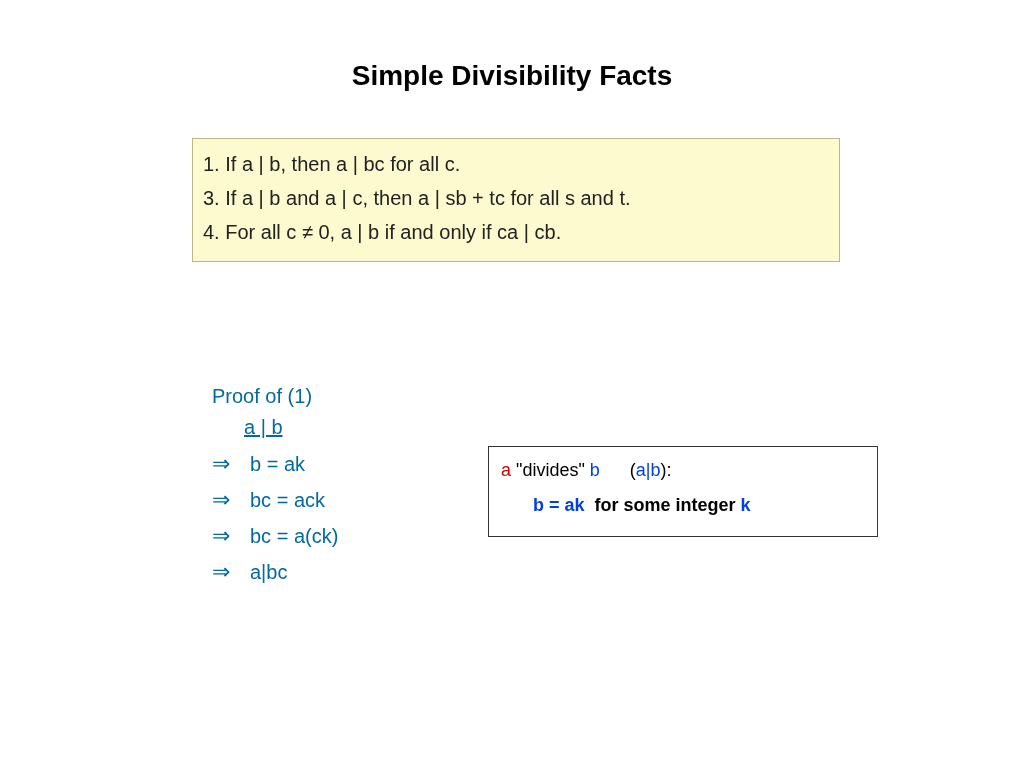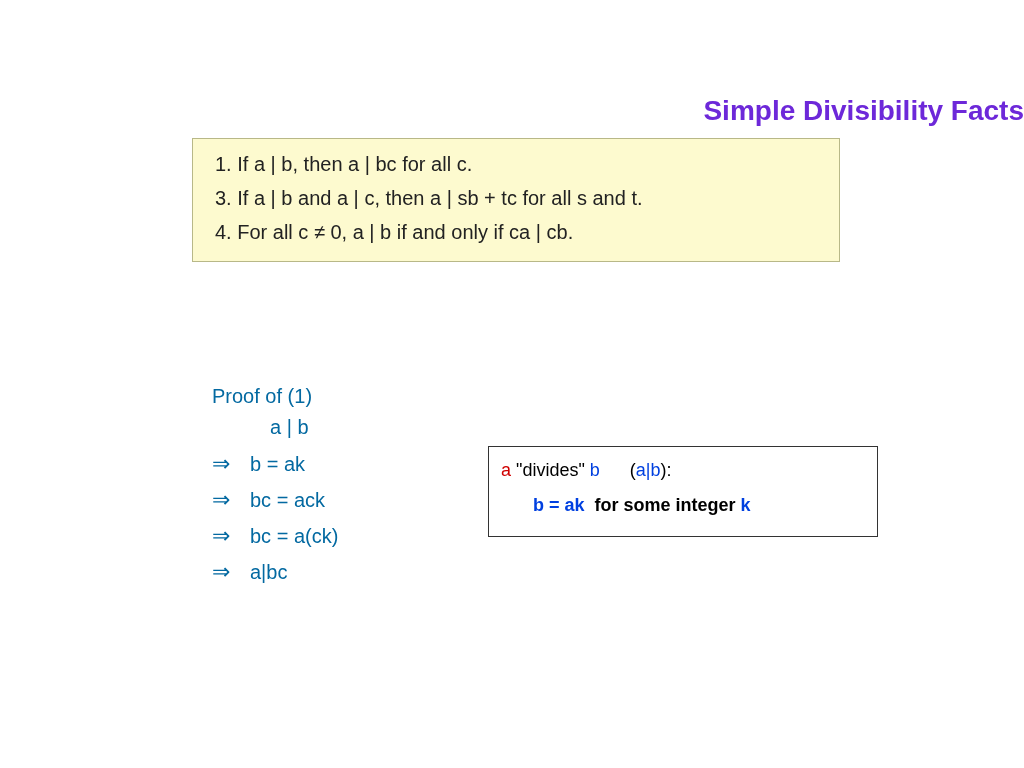--- a/index.html
+++ b/index.html
@@ -9,35 +9,34 @@
       height: 768px;
       background: #ffffff;
       font-family: Verdana, Geneva, sans-serif;
       position: relative;
     }
     .slide-title {
       position: absolute;
       top: 60px;
       left: 0;
       width: 100%;
-      text-align: right;
+      text-align: center;
       font-family: Verdana, Geneva, sans-serif;
       font-weight: bold;
       font-size: 28px;
-      color: #6d28d9;
-      margin-top: 35px;
+      color: #000000;
     }
     .facts-box {
       position: absolute;
       left: 192px;
       top: 138px;
       width: 648px;
       background: #fdfacf;
       border: 1px solid #b8b888;
-      padding: 6px 10px 10px 22px;
+      padding: 6px 10px 10px 10px;
       box-sizing: border-box;
     }
     .fact-line {
       font-family: "Comic Sans MS", cursive, sans-serif;
       font-size: 20px;
       color: #222;
       margin: 4px 0;
       line-height: 1.5;
     }
     .proof-block {
@@ -60,23 +59,24 @@
       font-family: "Arial", sans-serif;
       font-size: 22px;
       width: 38px;
       display: inline-block;
       text-align: left;
     }
     .proof-text {
       display: inline-block;
     }
     .proof-first {
-      margin-left: 58px;
+      margin-left: 32px;
       margin-top: 6px;
       margin-bottom: 12px;
+      text-decoration: underline;
     }
     .def-box {
       position: absolute;
       left: 488px;
       top: 446px;
       width: 390px;
       border: 1px solid #333;
       padding: 8px 12px 16px 12px;
       box-sizing: border-box;
       font-family: Verdana, Geneva, sans-serif;

